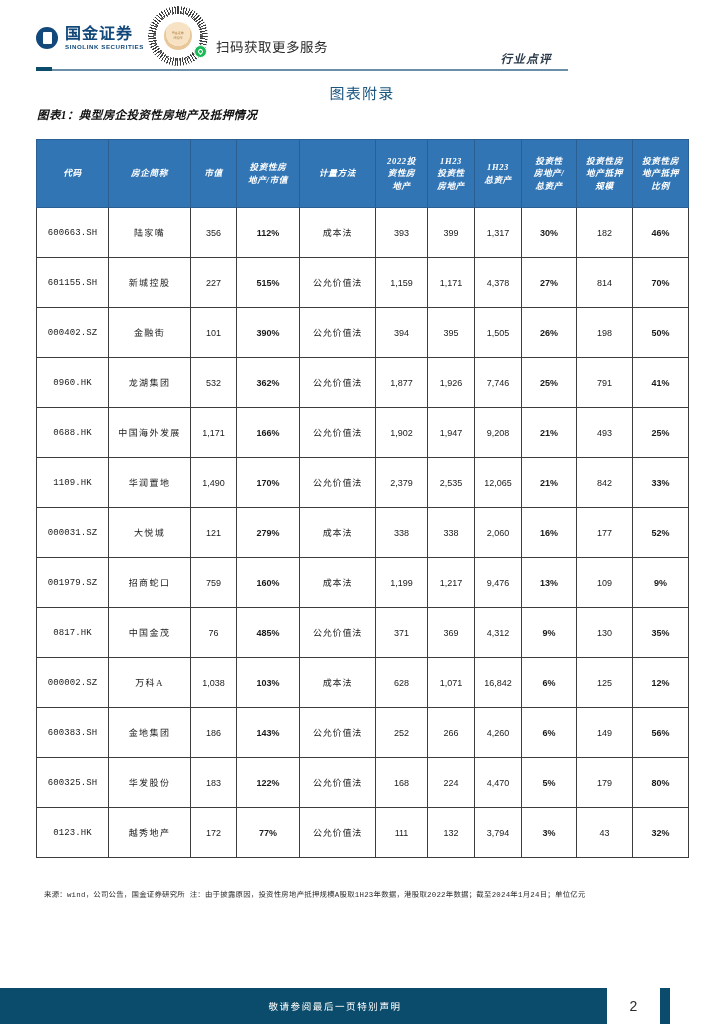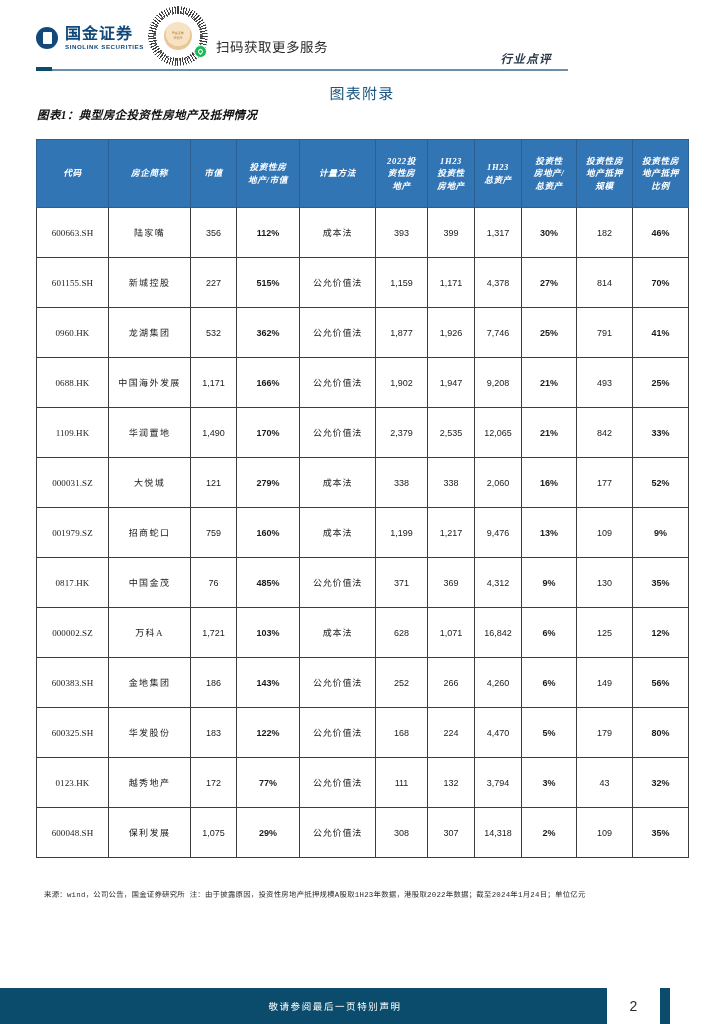--- a/index.html
+++ b/index.html
@@ -225,21 +225,21 @@
     border-color: #2b5f92;
     font-size: 8.6px;
   }
   table.data-table thead th .hdr-line { display: block; }
   table.data-table tbody td {
     height: 49px;
     background: #ffffff;
     color: #1a1a1a;
   }
   td.cell-code {
-    font-family: Liberation Serif, serif;
+    font-family: Liberation Mono, monospace;
     font-size: 8.6px;
     letter-spacing: 0.1px;
   }
   td.cell-name {
     font-size: 9.3px;
     letter-spacing: 1.4px;
   }
   td.cell-num {
     font-family: "Liberation Sans", "DejaVu Sans", sans-serif;
     font-size: 8.8px;
@@ -440,20 +440,33 @@
           <td class="cell-pct">515%</td>
           <td class="cell-method">公允价值法</td>
           <td class="cell-num">1,159</td>
           <td class="cell-num">1,171</td>
           <td class="cell-num">4,378</td>
           <td class="cell-pct">27%</td>
           <td class="cell-num">814</td>
           <td class="cell-pct">70%</td>
         </tr>
         <tr>
+          <td class="cell-code">000402.SZ</td>
+          <td class="cell-name">金融街</td>
+          <td class="cell-num">101</td>
+          <td class="cell-pct">390%</td>
+          <td class="cell-method">公允价值法</td>
+          <td class="cell-num">394</td>
+          <td class="cell-num">395</td>
+          <td class="cell-num">1,505</td>
+          <td class="cell-pct">26%</td>
+          <td class="cell-num">198</td>
+          <td class="cell-pct">50%</td>
+        </tr>
+        <tr>
           <td class="cell-code">0960.HK</td>
           <td class="cell-name">龙湖集团</td>
           <td class="cell-num">532</td>
           <td class="cell-pct">362%</td>
           <td class="cell-method">公允价值法</td>
           <td class="cell-num">1,877</td>
           <td class="cell-num">1,926</td>
           <td class="cell-num">7,746</td>
           <td class="cell-pct">25%</td>
           <td class="cell-num">791</td>
@@ -520,21 +533,21 @@
           <td class="cell-num">371</td>
           <td class="cell-num">369</td>
           <td class="cell-num">4,312</td>
           <td class="cell-pct">9%</td>
           <td class="cell-num">130</td>
           <td class="cell-pct">35%</td>
         </tr>
         <tr>
           <td class="cell-code">000002.SZ</td>
           <td class="cell-name">万科A</td>
-          <td class="cell-num">1,721</td>
+          <td class="cell-num">1,038</td>
           <td class="cell-pct">103%</td>
           <td class="cell-method">成本法</td>
           <td class="cell-num">628</td>
           <td class="cell-num">1,071</td>
           <td class="cell-num">16,842</td>
           <td class="cell-pct">6%</td>
           <td class="cell-num">125</td>
           <td class="cell-pct">12%</td>
         </tr>
         <tr>
@@ -569,33 +582,20 @@
           <td class="cell-num">172</td>
           <td class="cell-pct">77%</td>
           <td class="cell-method">公允价值法</td>
           <td class="cell-num">111</td>
           <td class="cell-num">132</td>
           <td class="cell-num">3,794</td>
           <td class="cell-pct">3%</td>
           <td class="cell-num">43</td>
           <td class="cell-pct">32%</td>
         </tr>
-        <tr>
-          <td class="cell-code">600048.SH</td>
-          <td class="cell-name">保利发展</td>
-          <td class="cell-num">1,075</td>
-          <td class="cell-pct">29%</td>
-          <td class="cell-method">公允价值法</td>
-          <td class="cell-num">308</td>
-          <td class="cell-num">307</td>
-          <td class="cell-num">14,318</td>
-          <td class="cell-pct">2%</td>
-          <td class="cell-num">109</td>
-          <td class="cell-pct">35%</td>
-        </tr>
       </tbody>
   </table>
 </div>
 
 <div class="source-note">来源：wind，公司公告，国金证券研究所 注：由于披露原因，投资性房地产抵押规模A股取1H23年数据，港股取2022年数据；截至2024年1月24日；单位亿元</div>
 
 <div class="page-footer">
   <div class="footer-bar">
     <span class="footer-text">敬请参阅最后一页特别声明</span>
   </div>

